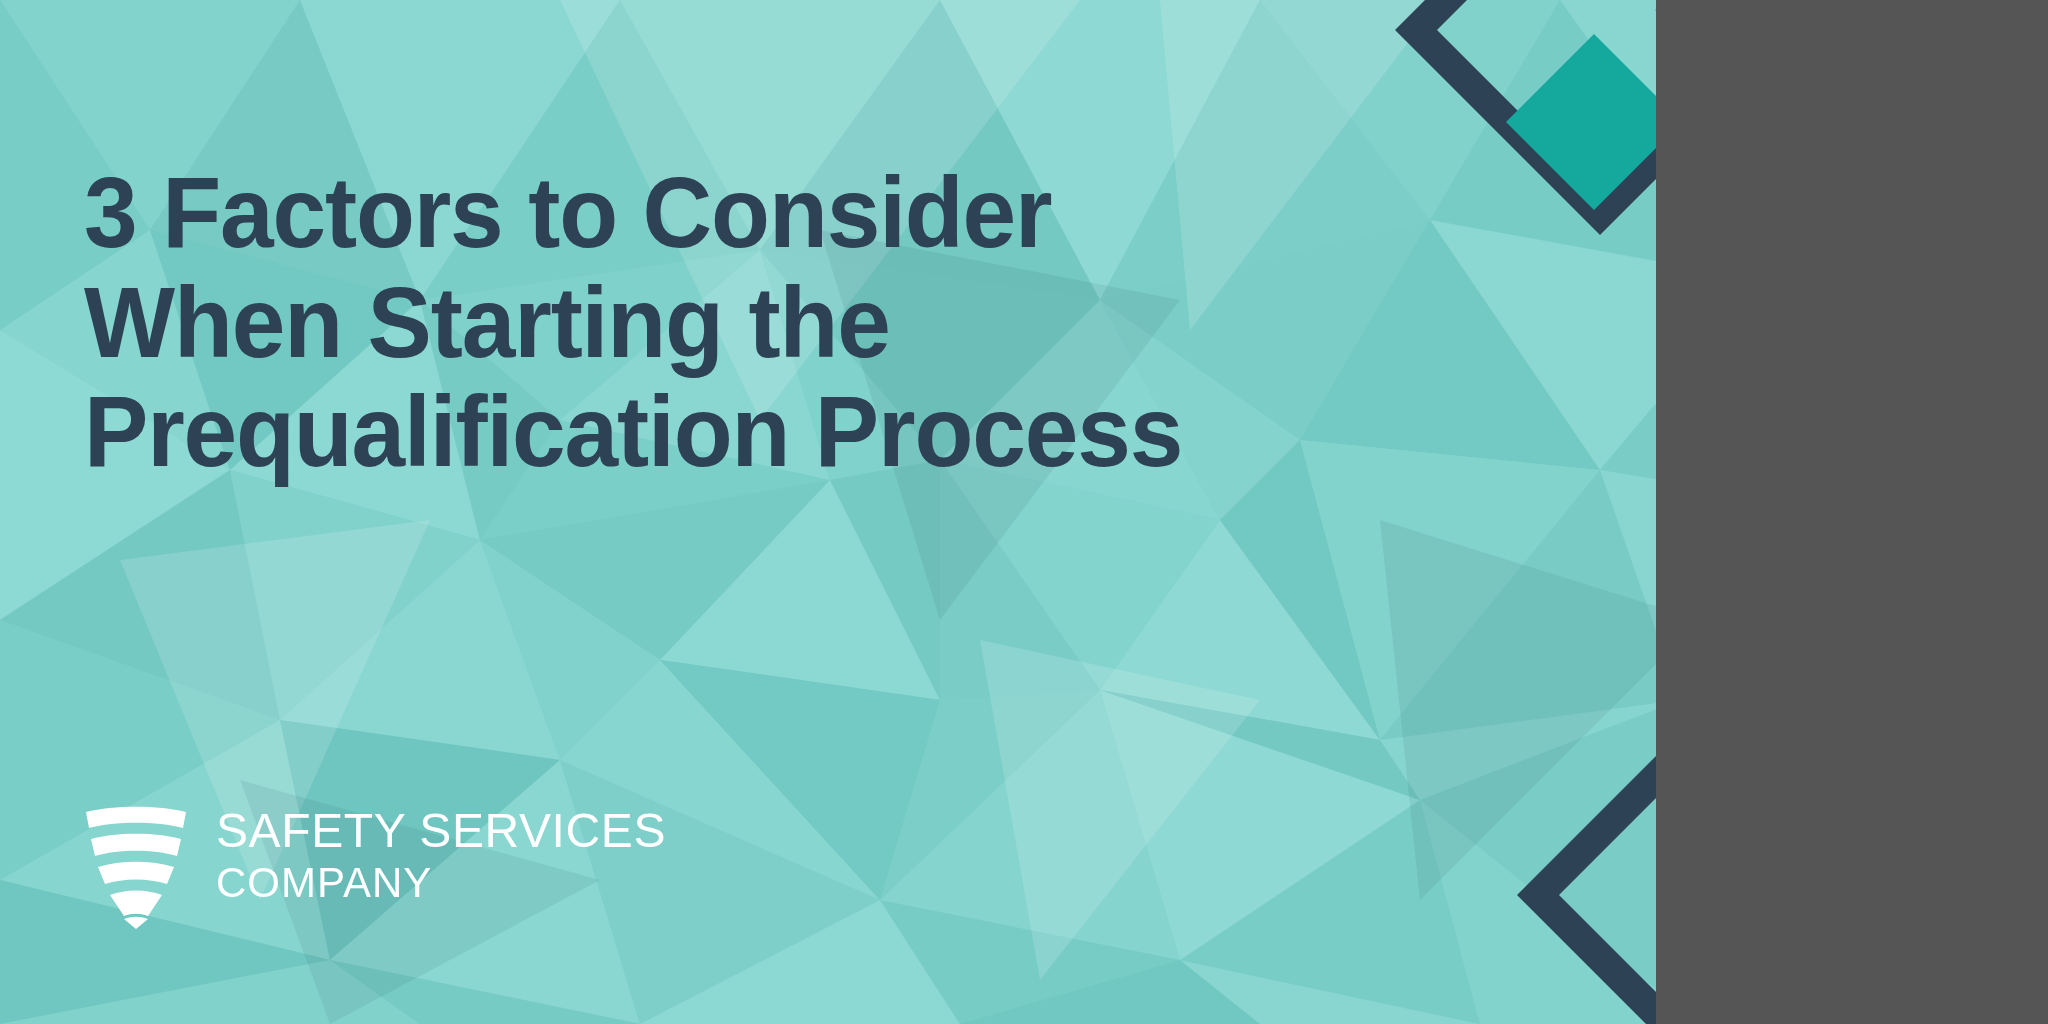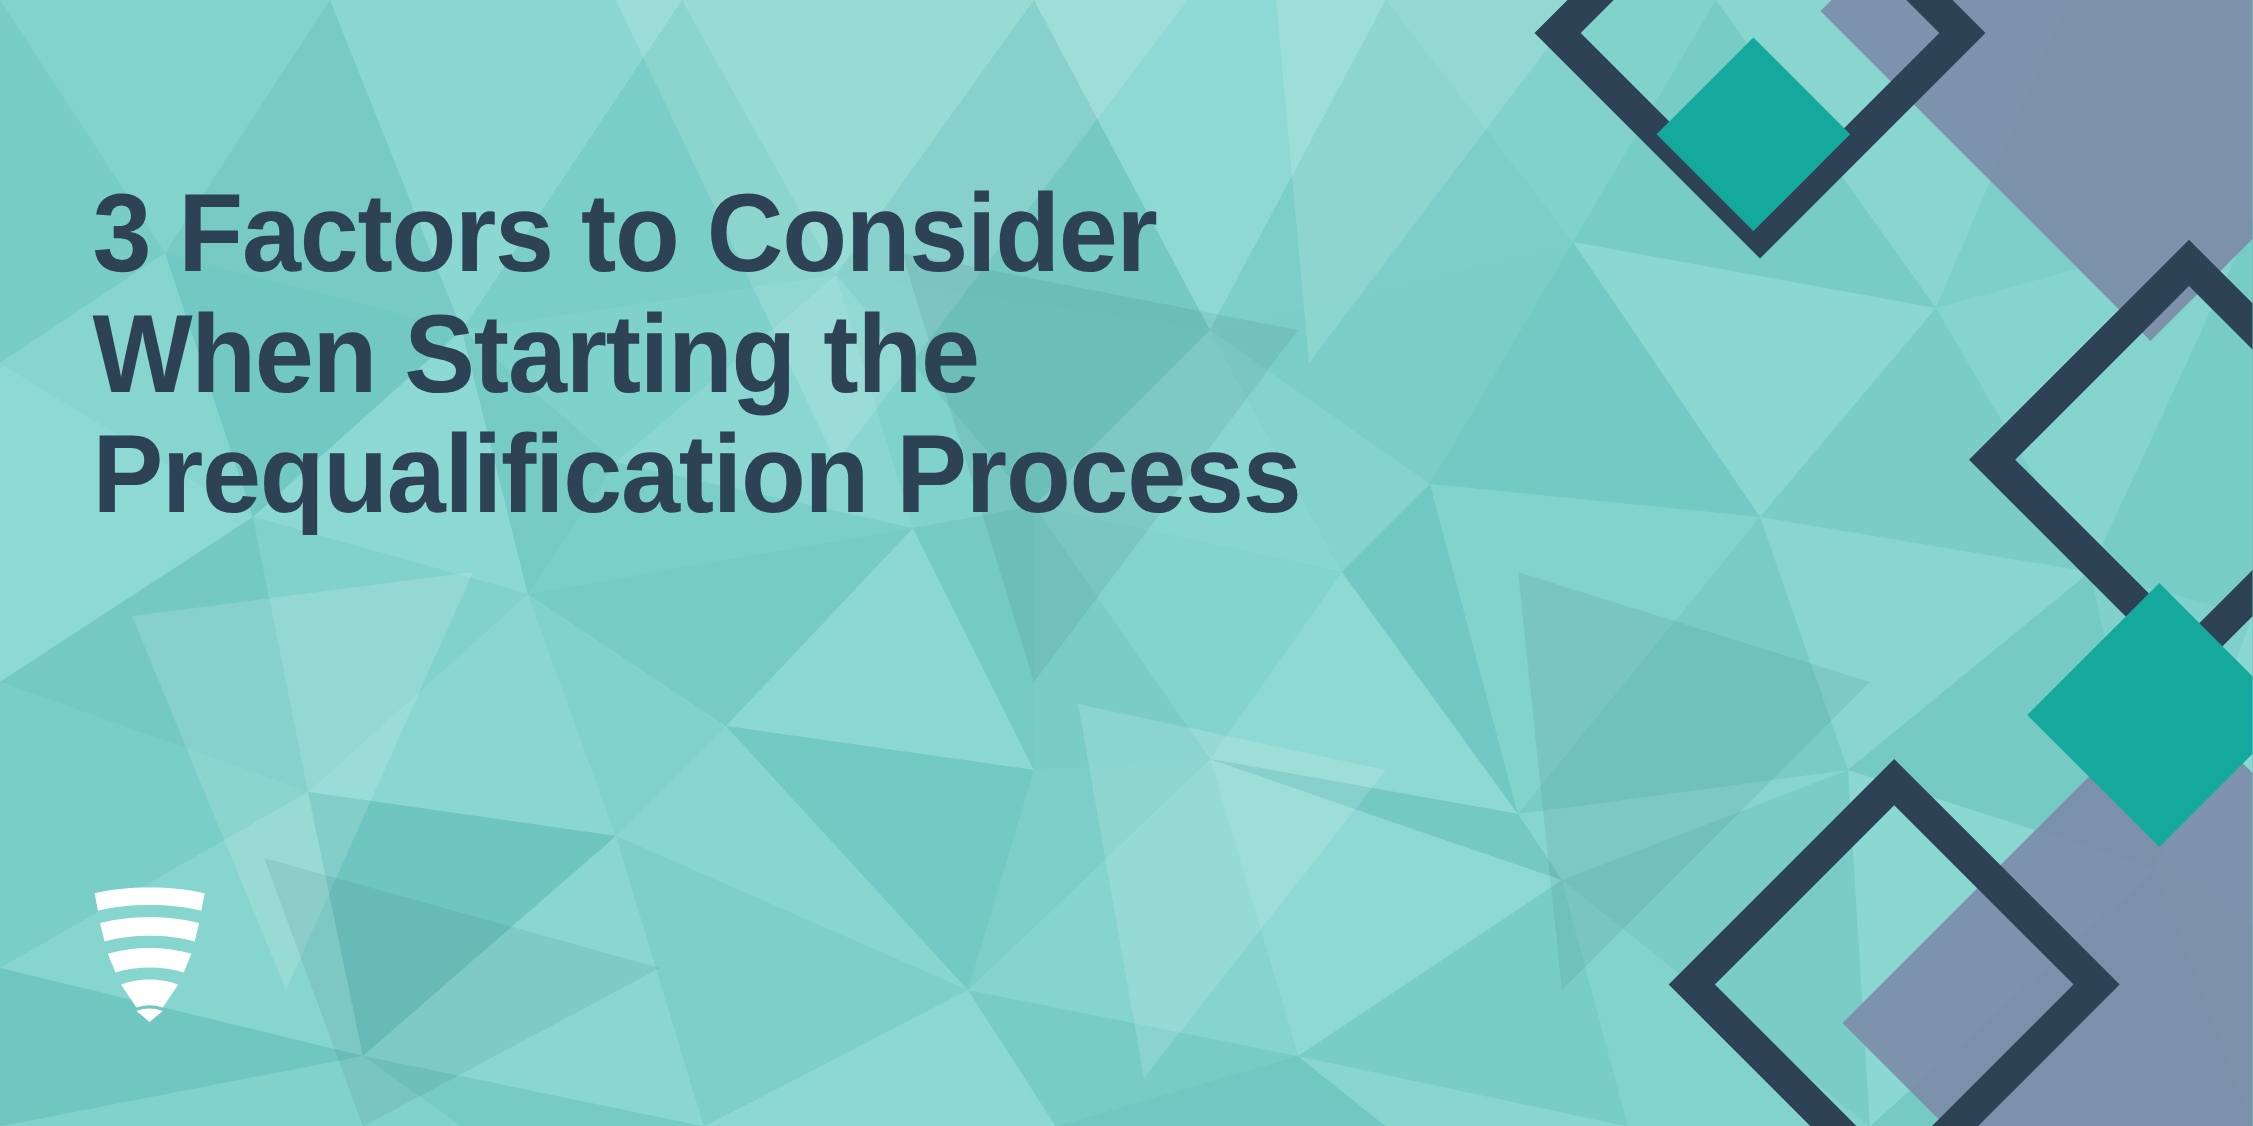--- a/index.html
+++ b/index.html
@@ -3,21 +3,21 @@
 <meta charset="utf-8">
 <title>3 Factors to Consider When Starting the Prequalification Process</title>
 <style>
   html, body {
     margin: 0;
     padding: 0;
     background: #555;
   }
   #banner {
     position: relative;
-    width: 2048px;
+    width: 1656px;
     height: 1024px;
     overflow: hidden;
     background: #7BCFC9;
     font-family: "Liberation Sans", sans-serif;
   }
 
   
   #poly-bg {
     position: absolute;
     inset: 0;
@@ -255,15 +255,19 @@
                  C42,83 62,83 78,89
                  L64,110
                  C56,107 48,107 40,110 Z"></path>
 
         <path d="M40,113
                  C48,110 56,110 64,113
                  L52,123 Z"></path>
       </g>
     </svg>
 
+    <div id="logo-words">
+      <span class="logo-line-1">SAFETY SERVICES</span>
+      <span class="logo-line-2">COMPANY</span>
+    </div>
   </div>
 
 </div>
 
 </body></html>

